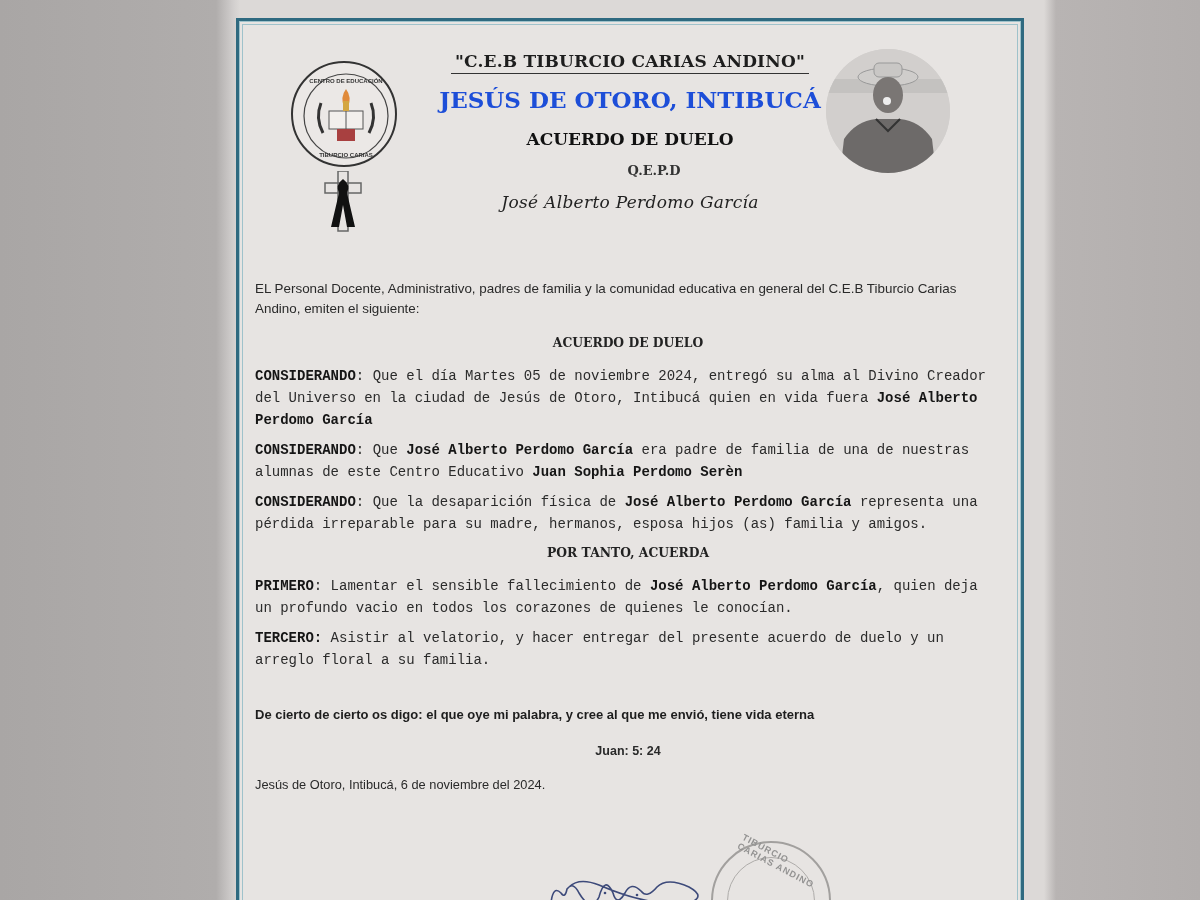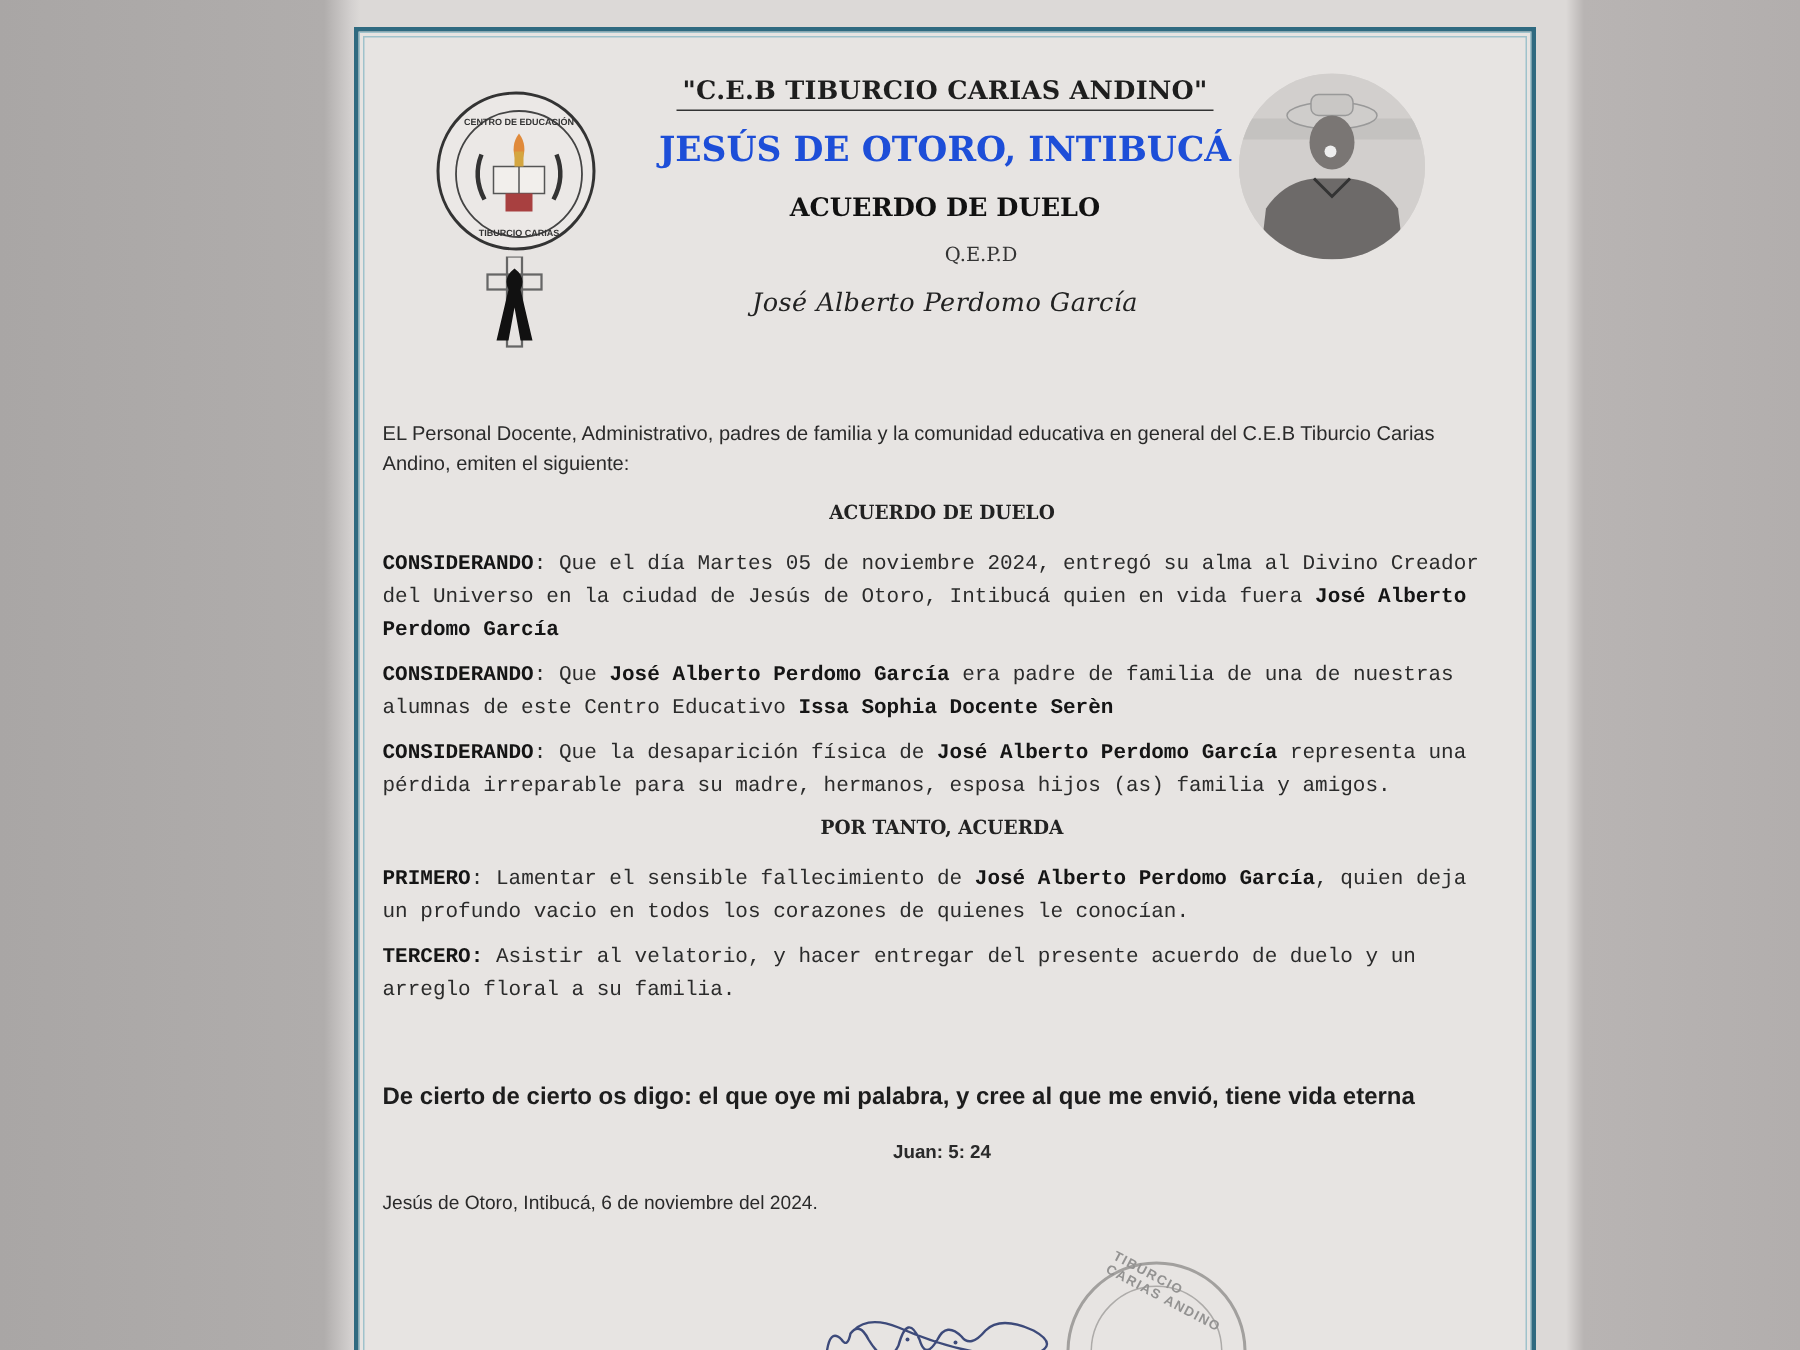--- a/index.html
+++ b/index.html
@@ -36,39 +36,39 @@
       border-radius: 50%; overflow: hidden; background: #d3d0ce;
     }
     .header-block { position: absolute; left: 0; right: 0; top: 30px; text-align: center; }
     .school {
       display: inline-block; font-family: "DejaVu Serif", serif; font-weight: bold;
       font-size: 17px; color: #1e1e1e; border-bottom: 1.5px solid #333; padding: 0 4px 2px;
       letter-spacing: 0.2px;
     }
     .city { font-family: "DejaVu Serif", serif; font-weight: bold; font-size: 23px; color: #1d4ed8; margin-top: 12px; }
     .acuerdo-title { font-family: "DejaVu Serif", serif; font-weight: bold; font-size: 17px; color: #111; margin-top: 16px; }
-    .qepd { font-family: "DejaVu Serif", serif; font-weight: normal; font-size: 13px; color: #333; margin-top: 14px; padding-left: 48px; }
+    .qepd { font-family: "DejaVu Serif", serif; font-weight: bold; font-size: 13px; color: #333; margin-top: 14px; padding-left: 48px; }
     .deceased-script {
       font-family: "DejaVu Serif", serif; font-style: italic; font-size: 17px; color: #222;
       margin-top: 14px; letter-spacing: 0.3px;
     }
     .body {
       position: absolute; left: 16px; right: 20px; top: 258px;
       font-family: "Liberation Sans", sans-serif; font-size: 13.4px; color: #2a2a2a;
       line-height: 20px;
     }
     .intro { margin-bottom: 14px; }
     .section-title {
       text-align: center; font-family: "DejaVu Serif", serif; font-weight: bold; font-size: 13px;
       color: #222; margin-bottom: 12px; transform: scaleX(0.95);
     }
     .para { font-size: 14px; line-height: 22px; margin-bottom: 8px; color: #2b2b2b; font-family: Liberation Mono, monospace; }
     .para b { color: #151515; }
     .para.indent { padding-left: 3px; }
-    .verse { font-weight: bold; font-size: 16px; margin-top: 51px; color: #1d1d1d; }
+    .verse { font-weight: bold; font-size: 13px; margin-top: 34px; color: #1d1d1d; }
     .ref { text-align: center; font-weight: bold; font-size: 12.5px; margin-top: 16px; }
     .place-date { text-align: left; font-size: 12.8px; margin-top: 14px; }
     .signature { position: absolute; left: 300px; top: 842px; width: 190px; height: 58px; }
     .stamp {
       position: absolute; left: 472px; top: 820px; width: 120px; height: 120px;
       border-radius: 50%; border: 2px solid #8c8a88; opacity: 0.75;
     }
     .stamp-inner {
       position: absolute; left: 14px; top: 14px; width: 88px; height: 88px;
       border-radius: 50%; border: 1px solid #9a9896;
@@ -127,21 +127,21 @@
 
   <div class="body">
     <p class="intro">EL Personal Docente, Administrativo, padres de familia y la comunidad educativa en general del C.E.B Tiburcio Carias Andino, emiten el siguiente:</p>
 
     <div class="section-title">ACUERDO DE DUELO</div>
 
     <p class="para">
       <b>CONSIDERANDO</b><span>: Que el día Martes 05 de noviembre 2024, entregó su alma al Divino Creador del Universo en la ciudad de Jesús de Otoro, Intibucá quien en vida fuera </span><b>José Alberto Perdomo García</b>
     </p>
     <p class="para">
-      <b>CONSIDERANDO</b><span>: Que </span><b>José Alberto Perdomo García</b><span> era padre de familia de una de nuestras alumnas de este Centro Educativo </span><b>Issa Sophia Docente Serèn</b>
+      <b>CONSIDERANDO</b><span>: Que </span><b>José Alberto Perdomo García</b><span> era padre de familia de una de nuestras alumnas de este Centro Educativo </span><b>Juan Sophia Perdomo Serèn</b>
     </p>
     <p class="para">
       <b>CONSIDERANDO</b><span>: Que la desaparición física de </span><b>José Alberto Perdomo García</b><span> representa una pérdida irreparable para su madre, hermanos, esposa hijos (as) familia y amigos.</span>
     </p>
 
     <div class="section-title" style="margin-top:8px;">POR TANTO, ACUERDA</div>
 
     <p class="para">
       <b>PRIMERO</b><span>: Lamentar el sensible fallecimiento de </span><b>José Alberto Perdomo García</b><span>, quien deja un profundo vacio en todos los corazones de quienes le conocían.</span>
     </p>

